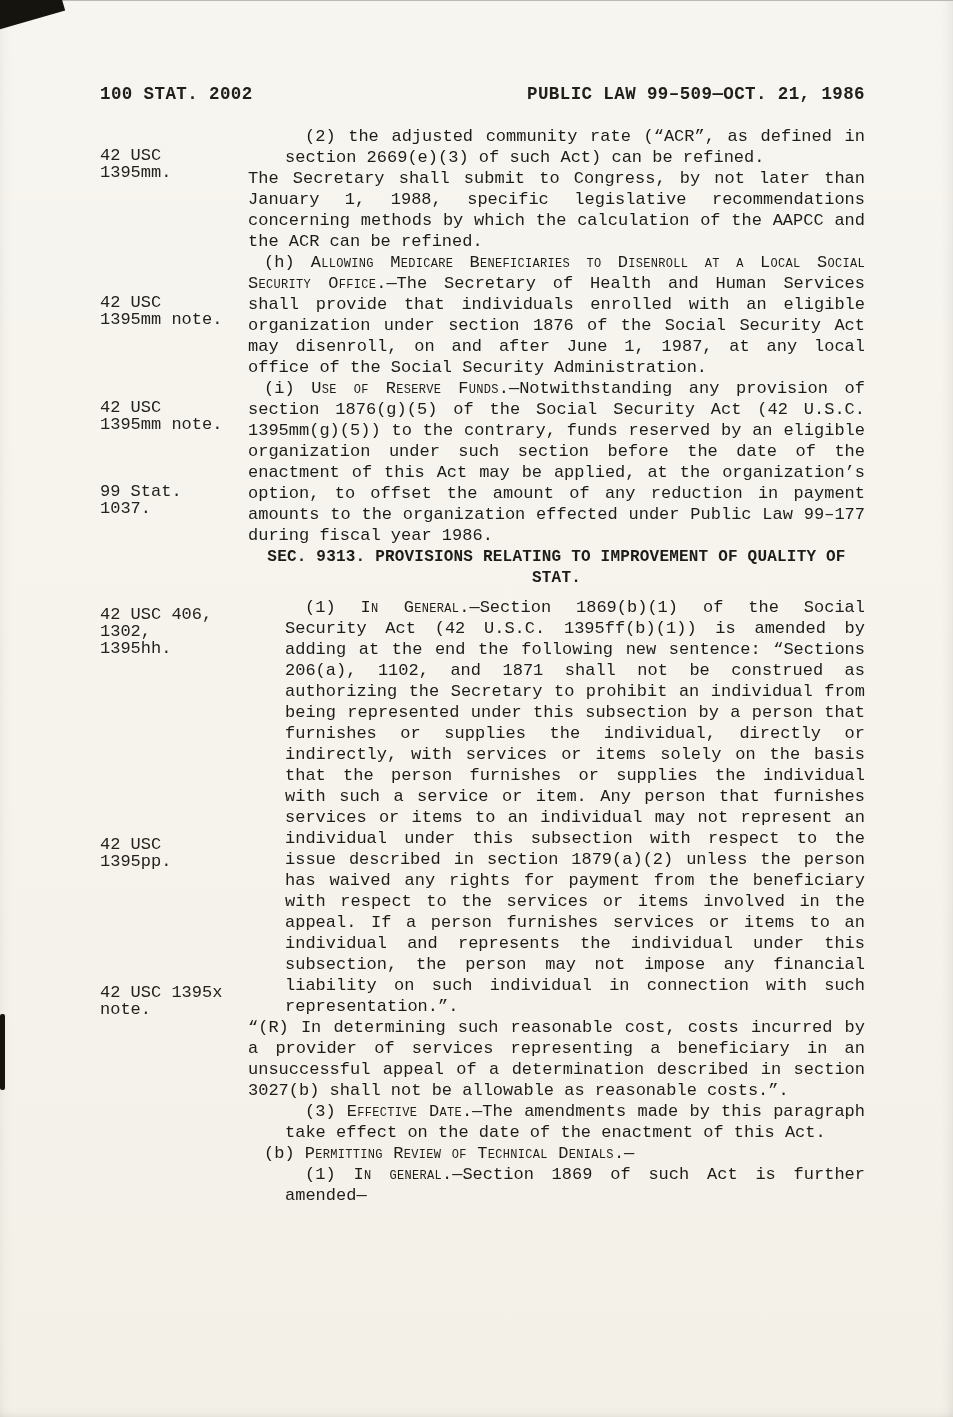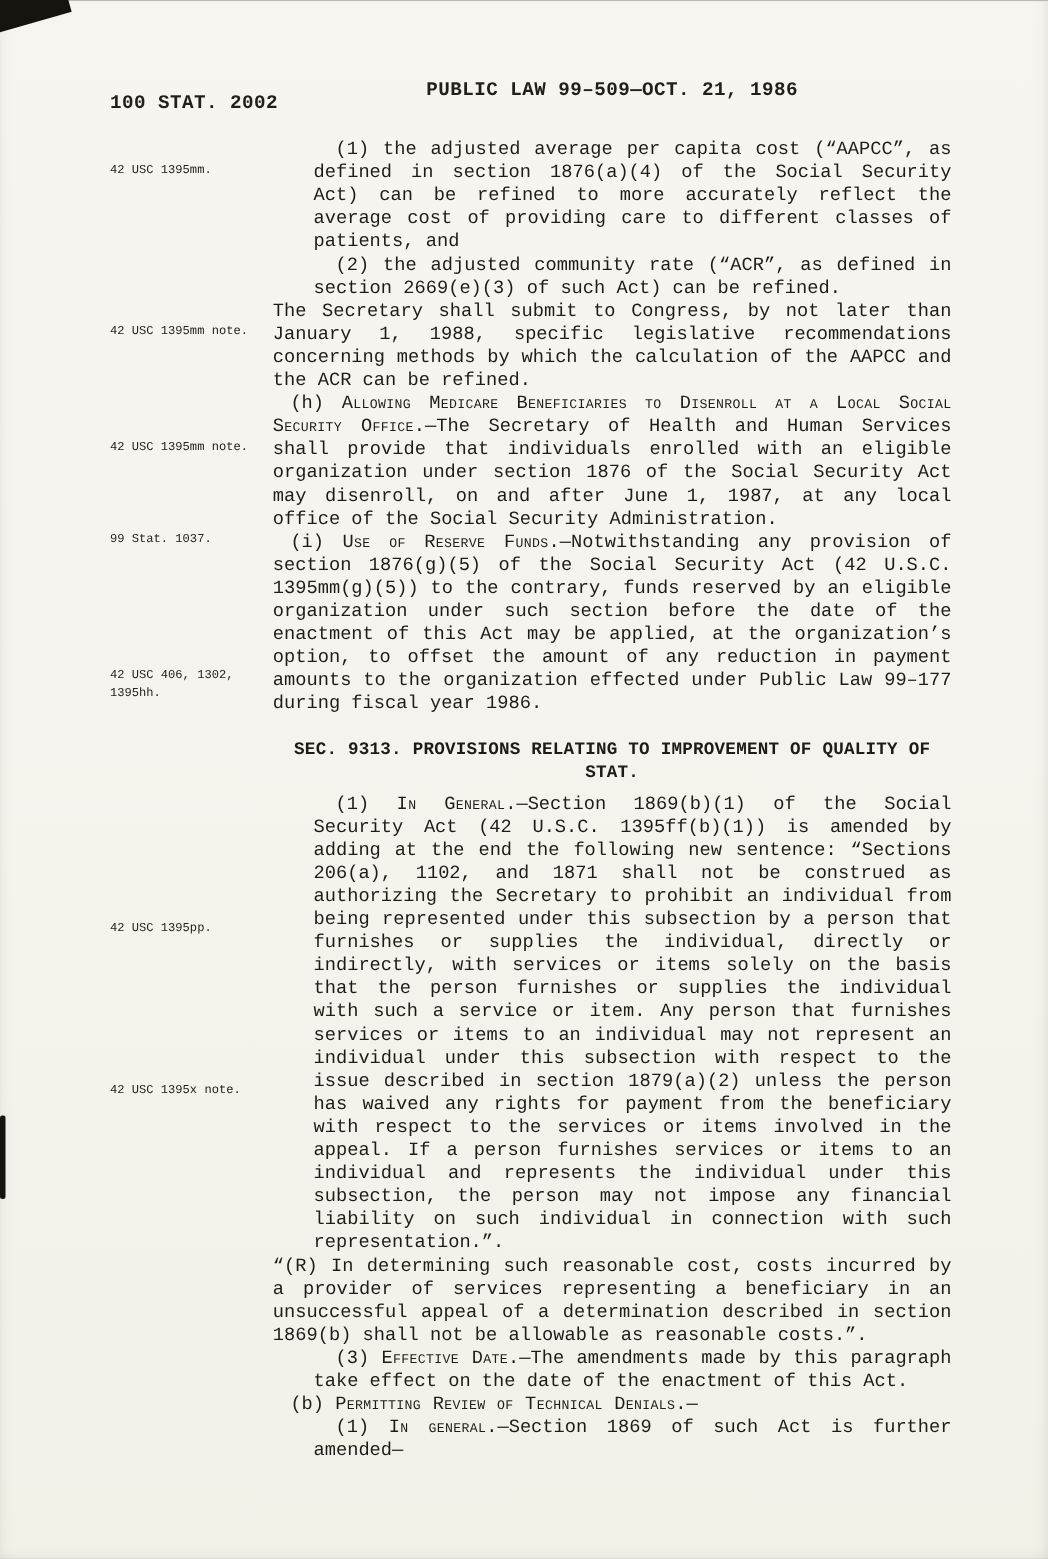--- a/index.html
+++ b/index.html
@@ -20,41 +20,41 @@
   .artifact-dash { top:0; left:27px; width:15px; height:6px; border-radius:0 0 2px 2px; }
   .artifact-left-sliver { top:1014px; left:0; width:5px; height:76px; border-radius:2px; }
   .artifact-bottom-line { top:1392px; left:34px; right:0; height:1px; background:#bdbab0; }
 
   
   .header-stat {
     position:absolute; top:84px; left:100px;
     font-size:17.5px; font-weight:bold; letter-spacing:.4px; white-space:nowrap;
   }
   .header-title {
-    position:absolute; top:72px; left:248px; width:617px; text-align:center;
+    position:absolute; top:84px; left:248px; width:617px; text-align:right;
     font-size:17.5px; font-weight:bold; letter-spacing:.4px; white-space:nowrap;
   }
 
   
   .margin-note {
     position:absolute; left:100px; width:132px;
-    font-size:11px; line-height:17px; color:#24221e; text-align:left;
+    font-size:17px; line-height:17px; color:#24221e; text-align:left;
   }
 
   
   .body-col {
     position:absolute; top:126px; left:248px; width:617px;
     font-size:17px; line-height:21px; text-align:justify; color:#1d1c19;
   }
   .body-col p { text-indent:16px; }
   .body-col p.item { padding-left:37px; text-indent:20px; }
   .body-col p.flush { text-indent:0; }
   .body-col p.heading {
     text-align:center; font-weight:bold; font-size:16px; line-height:21px;
-    margin:20px 0 8px; text-indent:0; padding:0; letter-spacing:.2px;
+    margin:1px 0 8px; text-indent:0; padding:0; letter-spacing:.2px;
   }
   .sc { font-variant:small-caps; letter-spacing:.3px; }
 </style>
 </head>
 <body>
 
 <div class="page">
 
   <div class="artifact artifact-corner"></div>
   <div class="artifact artifact-dash"></div>
@@ -66,26 +66,25 @@
 
   <div class="margin-note" style="top: 147px;">42 USC 1395mm.</div>
   <div class="margin-note" style="top: 294px;">42 USC 1395mm note.</div>
   <div class="margin-note" style="top: 399px;">42 USC 1395mm note.</div>
   <div class="margin-note" style="top: 483px;">99 Stat. 1037.</div>
   <div class="margin-note" style="top: 606px;">42 USC 406, 1302, 1395hh.</div>
   <div class="margin-note" style="top: 836px;">42 USC 1395pp.</div>
   <div class="margin-note" style="top: 984px;">42 USC 1395x note.</div>
 
   <div class="body-col">
-    <p class="item"><span>(1) the adjusted average per capita cost (“AAPCC”, as defined in section 1876(a)(4) of the Social Security Act) can be refined to more accurately reflect the average cost of providing care to different classes of patients, and</span></p>
     <p class="item"><span>(2) the adjusted community rate (“ACR”, as defined in section 2669(e)(3) of such Act) can be refined.</span></p>
     <p class="flush"><span>The Secretary shall submit to Congress, by not later than January 1, 1988, specific legislative recommendations concerning methods by which the calculation of the AAPCC and the ACR can be refined.</span></p>
     <p><span>(h) </span><span class="sc">Allowing Medicare Beneficiaries to Disenroll at a Local Social Security Office</span><span>.—The Secretary of Health and Human Services shall provide that individuals enrolled with an eligible organization under section 1876 of the Social Security Act may disenroll, on and after June 1, 1987, at any local office of the Social Security Administration.</span></p>
     <p><span>(i) </span><span class="sc">Use of Reserve Funds</span><span>.—Notwithstanding any provision of section 1876(g)(5) of the Social Security Act (42 U.S.C. 1395mm(g)(5)) to the contrary, funds reserved by an eligible organization under such section before the date of the enactment of this Act may be applied, at the organization’s option, to offset the amount of any reduction in payment amounts to the organization effected under Public Law 99–177 during fiscal year 1986.</span></p>
     <p class="heading"><span>SEC. 9313. PROVISIONS RELATING TO IMPROVEMENT OF QUALITY OF</span><br><span>STAT.</span></p>
     <p class="item"><span>(1) </span><span class="sc">In General</span><span>.—Section 1869(b)(1) of the Social Security Act (42 U.S.C. 1395ff(b)(1)) is amended by adding at the end the following new sentence: “Sections 206(a), 1102, and 1871 shall not be construed as authorizing the Secretary to prohibit an individual from being represented under this subsection by a person that furnishes or supplies the individual, directly or indirectly, with services or items solely on the basis that the person furnishes or supplies the individual with such a service or item. Any person that furnishes services or items to an individual may not represent an individual under this subsection with respect to the issue described in section 1879(a)(2) unless the person has waived any rights for payment from the beneficiary with respect to the services or items involved in the appeal. If a person furnishes services or items to an individual and represents the individual under this subsection, the person may not impose any financial liability on such individual in connection with such representation.”.</span></p>
-    <p class="flush"><span>“(R) In determining such reasonable cost, costs incurred by a provider of services representing a beneficiary in an unsuccessful appeal of a determination described in section 1869(b) shall not be allowable as reasonable costs.”.</span></p>
+    <p class="flush"><span>“(R) In determining such reasonable cost, costs incurred by a provider of services representing a beneficiary in an unsuccessful appeal of a determination described in section 3027(b) shall not be allowable as reasonable costs.”.</span></p>
     <p class="item"><span>(3) </span><span class="sc">Effective Date</span><span>.—The amendments made by this paragraph take effect on the date of the enactment of this Act.</span></p>
     <p><span>(b) </span><span class="sc">Permitting Review of Technical Denials</span><span>.—</span></p>
     <p class="item"><span>(1) </span><span class="sc">In general</span><span>.—Section 1869 of such Act is further amended—</span></p>
   </div>
 
 </div>
 
 </body></html>

